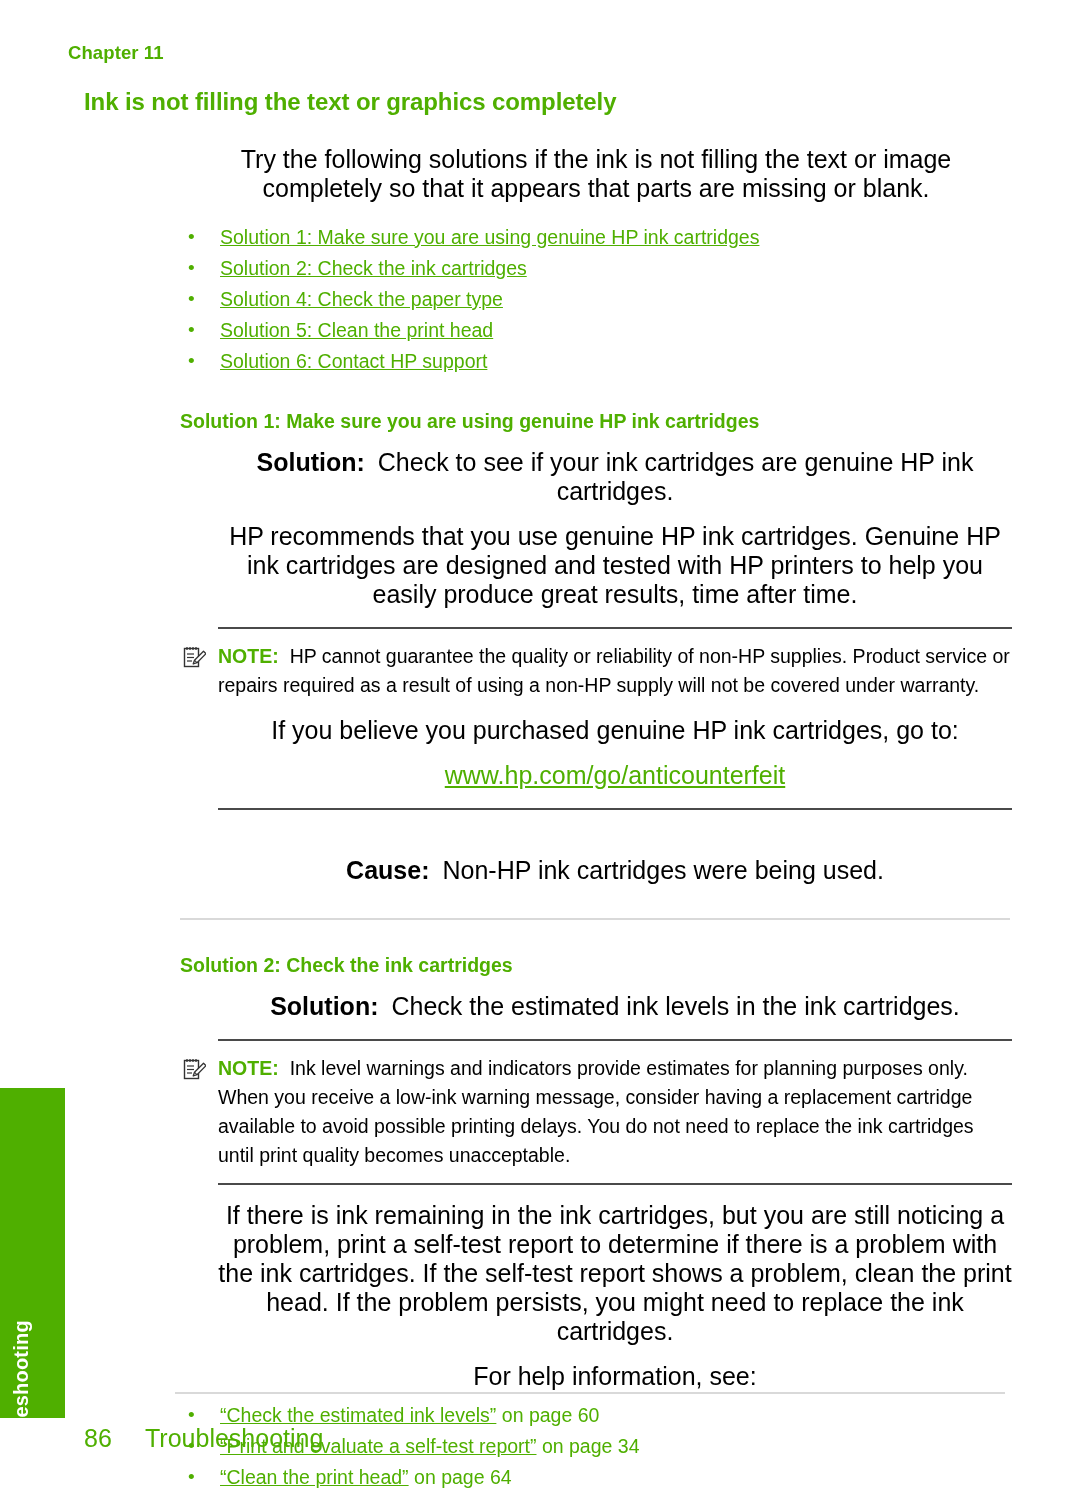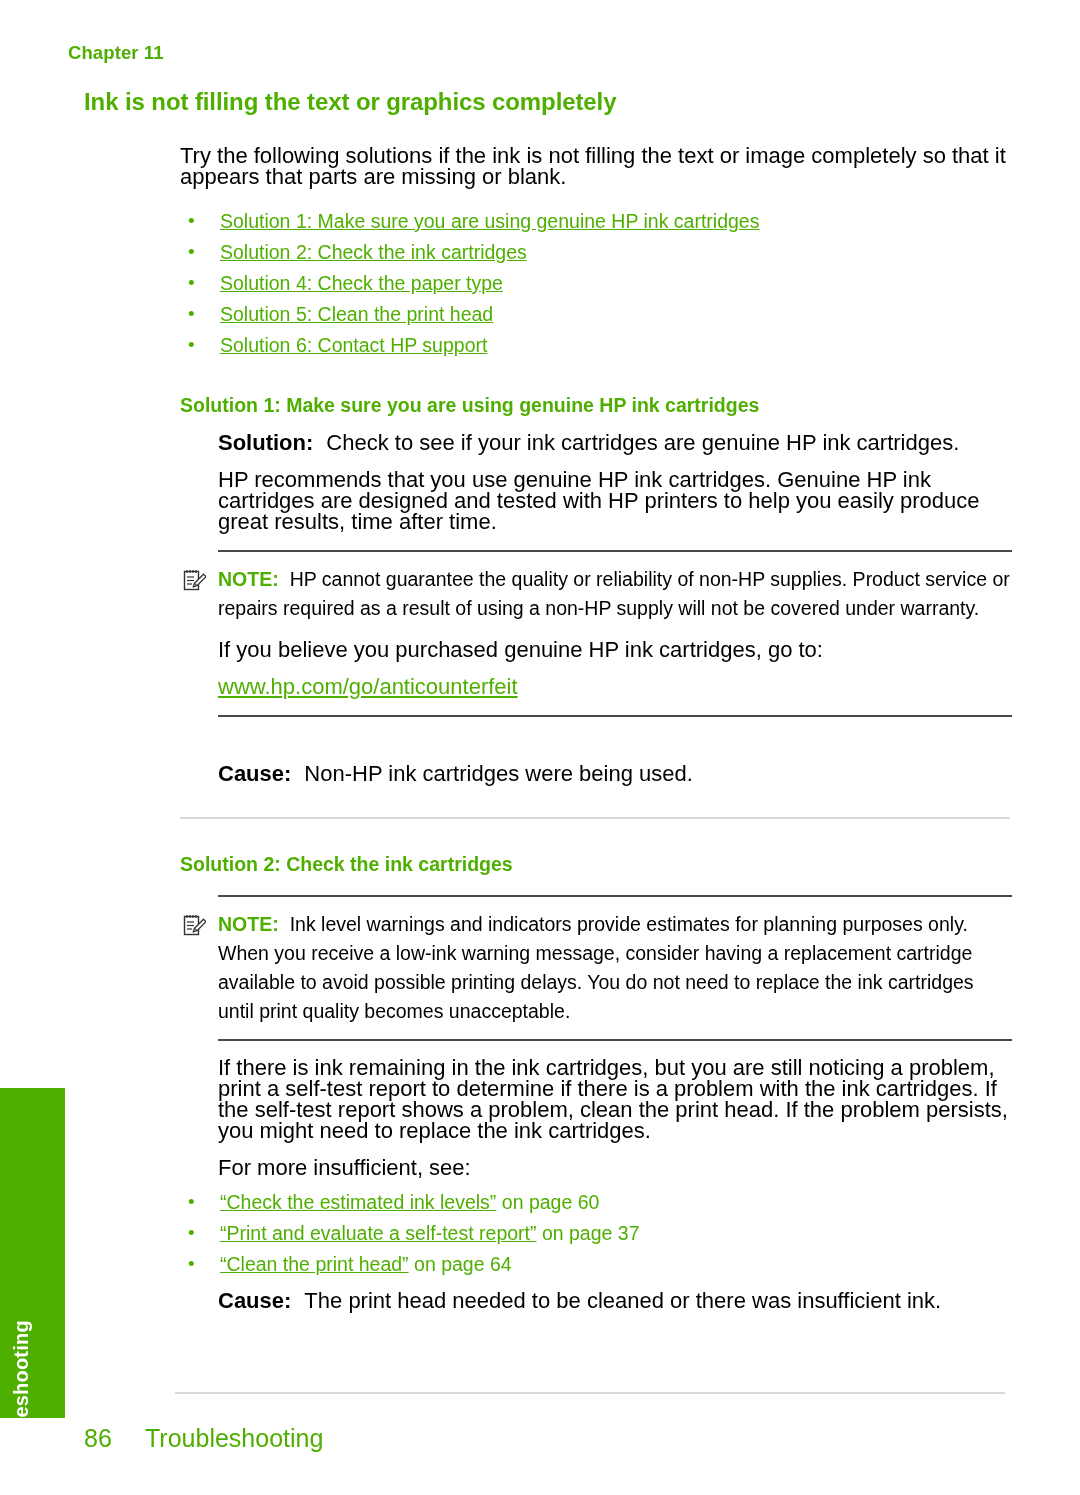--- a/index.html
+++ b/index.html
@@ -77,23 +77,24 @@
   }
 
   
   .body-col {
     margin-left: 96px;
     width: 832px;
   }
 
   p.para {
     margin: 0 0 16px 0;
-    font-size: 22px;
-    line-height: 21px;
+    font-size: 25px;
+    line-height: 29px;
     color: #000000;
+    text-align: center;
   }
   p.para:last-child { margin-bottom: 0; }
 
   .lbl {
     font-weight: bold;
   }
   .lbl-gap { display: inline-block; width: 13px; }
 
   
   ul.bullets {
@@ -271,20 +272,25 @@
           <span class="lbl">Cause:</span><span class="lbl-gap"></span><span>Non-HP ink cartridges were being used.</span>
         </p>
       </div>
     </div>
 
     <div class="solution-separator" style="margin-left:96px;"></div>
 
     <div style="margin-left:96px;width:832px;">
       <h2 class="solution-title">Solution 2: Check the ink cartridges</h2>
 
+      <div style="margin-left:38px;">
+        <p class="para">
+          <span class="lbl">Solution:</span><span class="lbl-gap"></span><span>Check the estimated ink levels in the ink cartridges.</span>
+        </p>
+      </div>
 
       <div class="note-block">
         <div class="note-rule"></div>
         <div class="note-body">
           <span class="note-icon">
             <svg viewBox="0 0 24 24" width="24" height="24" aria-hidden="true">
               <rect x="2.5" y="3.5" width="14" height="18" fill="#ffffff" stroke="#333333" stroke-width="1.4"></rect>
               <line x1="5" y1="2" x2="5" y2="5" stroke="#333333" stroke-width="1.3"></line>
               <line x1="8" y1="2" x2="8" y2="5" stroke="#333333" stroke-width="1.3"></line>
               <line x1="11" y1="2" x2="11" y2="5" stroke="#333333" stroke-width="1.3"></line>
@@ -296,26 +302,26 @@
               <line x1="12.6" y1="15.3" x2="14.9" y2="17.6" stroke="#333333" stroke-width="1.1"></line>
             </svg>
           </span>
           <span class="note-word">NOTE:</span><span class="note-gap"></span><span>Ink level warnings and indicators provide estimates for planning purposes only. When you receive a low-ink warning message, consider having a replacement cartridge available to avoid possible printing delays. You do not need to replace the ink cartridges until print quality becomes unacceptable.</span>
         </div>
         <div class="note-rule" style="margin-top:13px;margin-bottom:0;"></div>
       </div>
 
       <div style="margin-left:38px;">
         <p class="para">If there is ink remaining in the ink cartridges, but you are still noticing a problem, print a self-test report to determine if there is a problem with the ink cartridges. If the self-test report shows a problem, clean the print head. If the problem persists, you might need to replace the ink cartridges.</p>
-        <p class="para" style="margin-bottom:10px;">For more insufficient, see:</p>
+        <p class="para" style="margin-bottom:10px;">For help information, see:</p>
       </div>
 
       <ul class="bullets" style="margin-left:0;margin-bottom:12px;">
         <li><a class="xlink" href="#">“Check the estimated ink levels”</a><span class="xref-plain"> on page 60</span></li>
-        <li><a class="xlink" href="#">“Print and evaluate a self-test report”</a><span class="xref-plain"> on page 37</span></li>
+        <li><a class="xlink" href="#">“Print and evaluate a self-test report”</a><span class="xref-plain"> on page 34</span></li>
         <li><a class="xlink" href="#">“Clean the print head”</a><span class="xref-plain"> on page 64</span></li>
       </ul>
 
       <div style="margin-left:38px;">
         <p class="para">
           <span class="lbl">Cause:</span><span class="lbl-gap"></span><span>The print head needed to be cleaned or there was insufficient ink.</span>
         </p>
 
       </div>
     </div>

